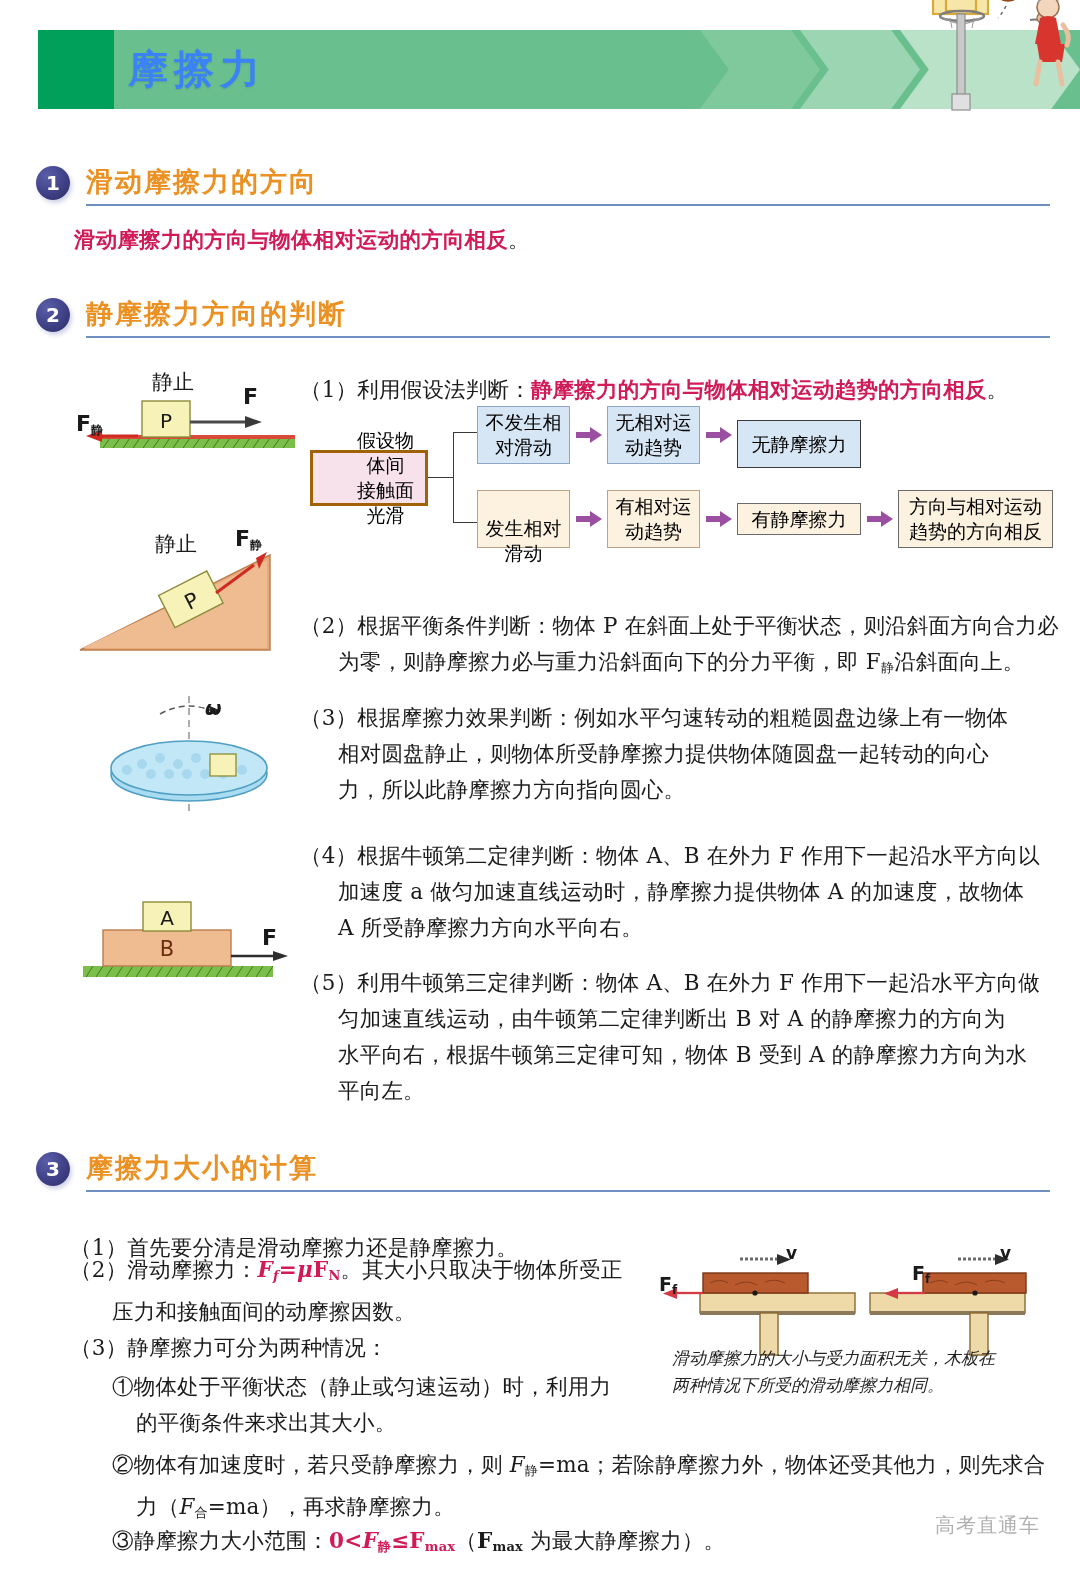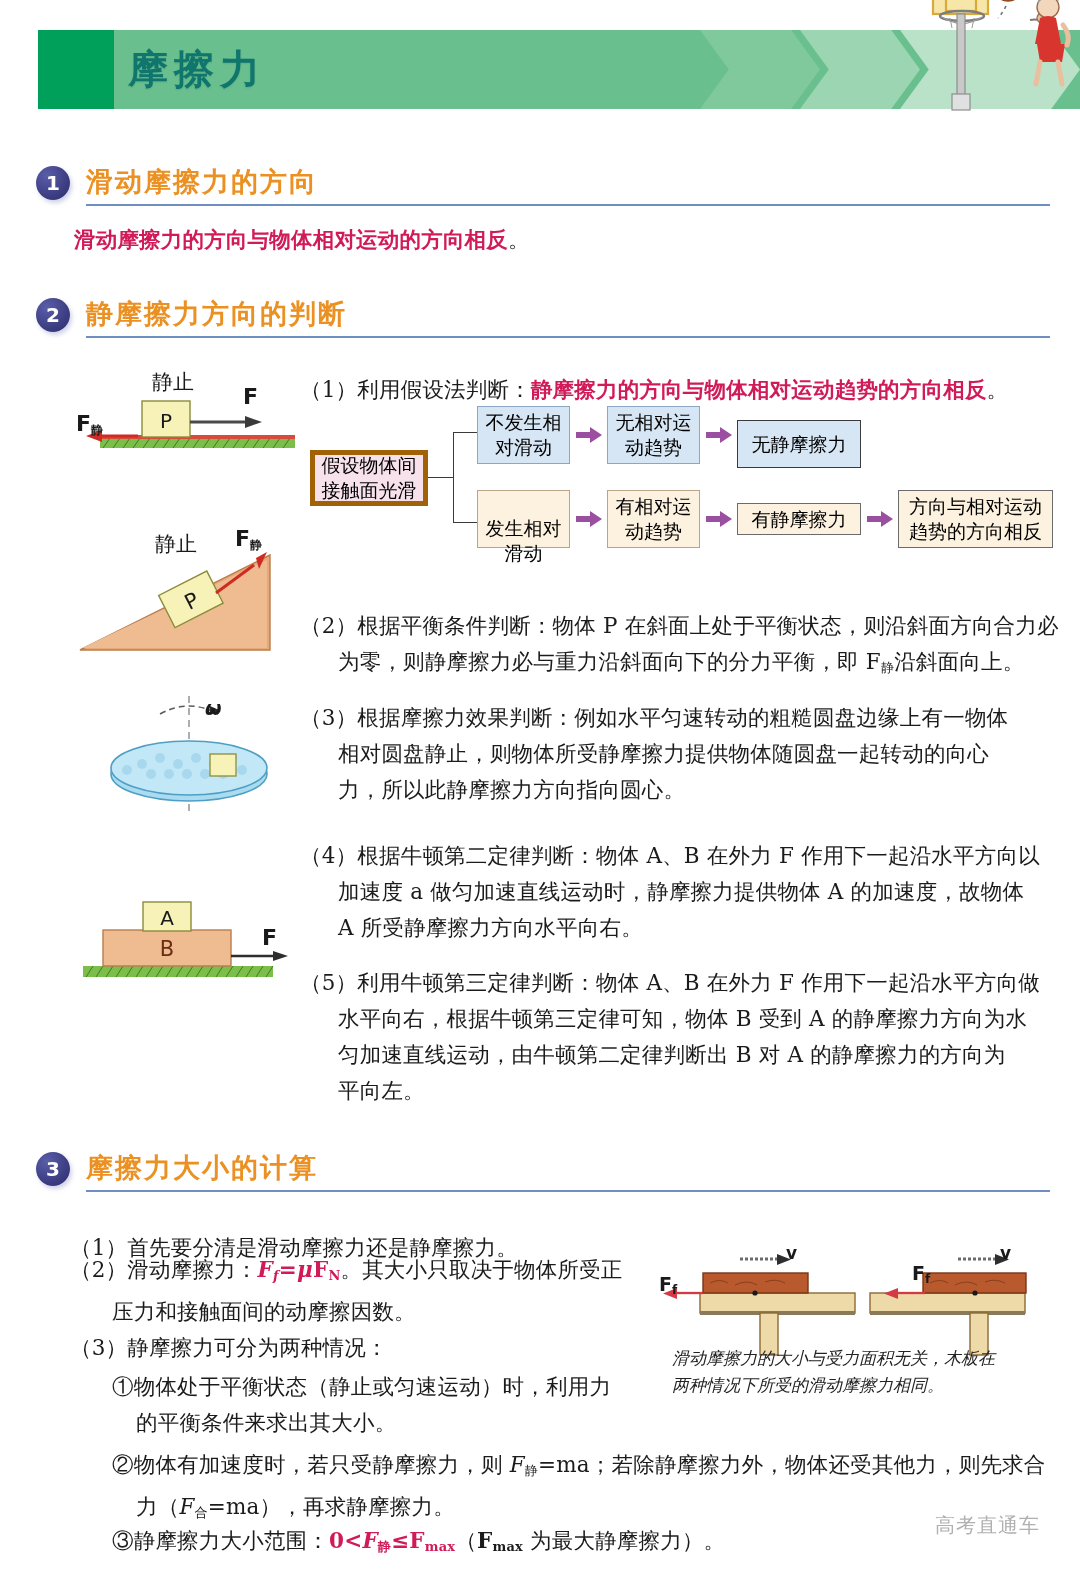--- a/index.html
+++ b/index.html
@@ -14,21 +14,21 @@
   .banner-wrap{position:absolute;left:0;top:30px;width:1080px;height:84px;}
   .banner-bg{position:absolute;left:38px;top:0;width:1042px;height:79px;
     background:#6abf8e;}
   .banner-cap{position:absolute;left:38px;top:0;width:76px;height:79px;background:#00a05a;}
   .chev{position:absolute;top:0;height:79px;background:#7fc99c;}
   .chev2{position:absolute;top:0;height:79px;background:#9bd5b1;}
   .chev3{position:absolute;top:0;height:79px;background:#b9e2c8;}
   .banner-title{
     position:absolute;left:128px;top:0;height:79px;line-height:79px;
     font-family:"DejaVu Sans","Liberation Sans",sans-serif;
-    font-size:40px;font-weight:bold;color:#0f766e;letter-spacing:6px;
+    font-size:40px;font-weight:bold;color:#3b82f6;letter-spacing:6px;
     text-shadow:0 1px 2px rgba(0,0,0,.10);
     text-align:center;
   }
   
   .illus{position:absolute;left:880px;top:-30px;width:200px;height:150px;}
   
   .sec{position:absolute;left:36px;width:1014px;}
   .sec-badge{
     position:absolute;left:0;top:0;width:34px;height:34px;border-radius:50%;
     background:radial-gradient(circle at 32% 28%,#5a5ea8 0%,#3e3f84 58%,#2e2f6b 100%);
@@ -56,21 +56,21 @@
   .ind{display:block;text-indent:0;}
   
   .fc{position:absolute;}
   .fcbox{
     position:absolute;box-sizing:border-box;
     font-family:"DejaVu Serif","Liberation Serif",serif;
     font-size:19px;line-height:25px;text-align:center;
     display:flex;align-items:center;justify-content:center;
     padding:2px 3px;
   }
-  .bx-pink{background:#f7e2ec;border:5px solid #a16207;}
+  .bx-pink{background:#f7e2ec;border:3px solid #a16207;padding-left:36px;}
   .bx-blue{background:#d7e6f4;border:1px solid #8ba7c4;}
   .bx-blue2{background:#d7e6f4;border:1.5px solid #3b3b3b;}
   .bx-cream{background:#fdf2e0;border:1px solid #b9a487;}
   .bx-cream2{background:#fdf2e0;border:1.5px solid #6b6b6b;}
   .arrow-r{position:absolute;width:26px;height:16px;}
   .connector{position:absolute;border-left:1.6px solid #3a3a3a;}
   .conn-h{position:absolute;border-top:1.6px solid #3a3a3a;}
   
   .dg{position:absolute;}
   .lbl{position:absolute;font-family:"DejaVu Sans","Liberation Sans",sans-serif;
@@ -284,22 +284,22 @@
 </div>
 
 <div class="p" style="left:300px;top:838px;width:775px;">
   <span class="ind">（4）根据牛顿第二定律判断：物体 A、B 在外力 F 作用下一起沿水平方向以</span>
   <span class="ind" style="padding-left:38px;">加速度 a 做匀加速直线运动时，静摩擦力提供物体 A 的加速度，故物体</span>
   <span class="ind" style="padding-left:38px;">A 所受静摩擦力方向水平向右。</span>
 </div>
 
 <div class="p" style="left:300px;top:965px;width:775px;">
   <span class="ind">（5）利用牛顿第三定律判断：物体 A、B 在外力 F 作用下一起沿水平方向做</span>
+  <span class="ind" style="padding-left:38px;">匀加速直线运动，由牛顿第二定律判断出 B 对 A 的静摩擦力的方向为</span>
   <span class="ind" style="padding-left:38px;">水平向右，根据牛顿第三定律可知，物体 B 受到 A 的静摩擦力方向为水</span>
-  <span class="ind" style="padding-left:38px;">匀加速直线运动，由牛顿第二定律判断出 B 对 A 的静摩擦力的方向为</span>
   <span class="ind" style="padding-left:38px;">平向左。</span>
 </div>
 
 <div class="sec" style="top:1152px;">
   <div class="sec-badge">3</div>
   <div class="sec-title">摩擦力大小的计算</div>
   <div class="sec-rule"></div>
 </div>
 
 <div class="p" style="left:70px;top:1213px;width:600px;margin-top:17px;">（1）首先要分清是滑动摩擦力还是静摩擦力。</div>

